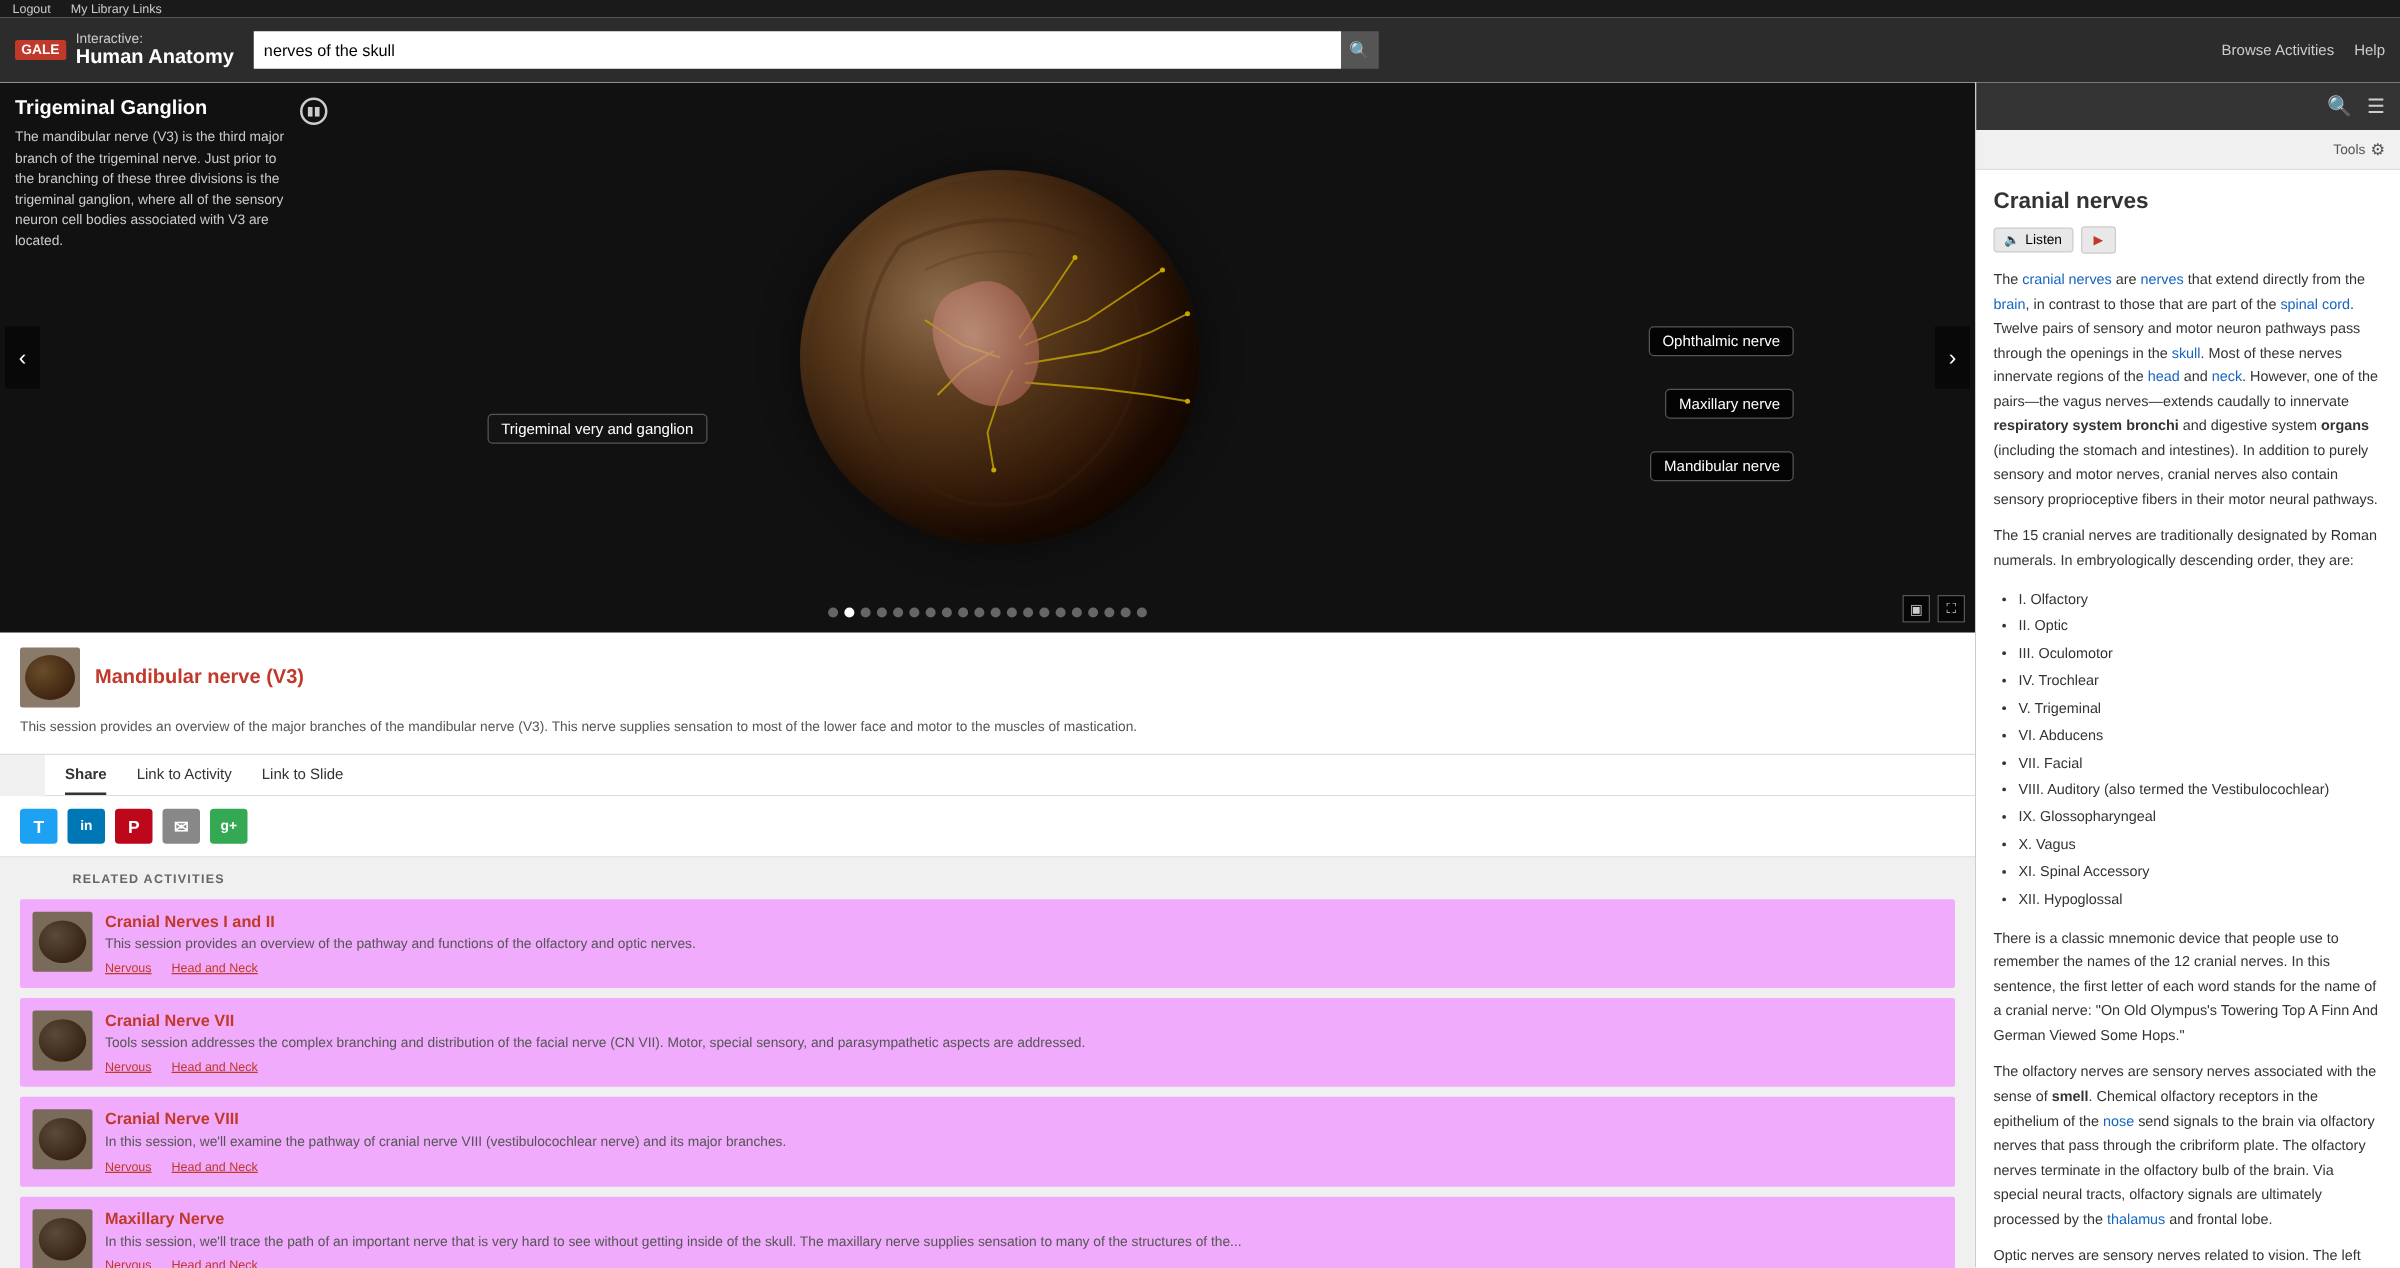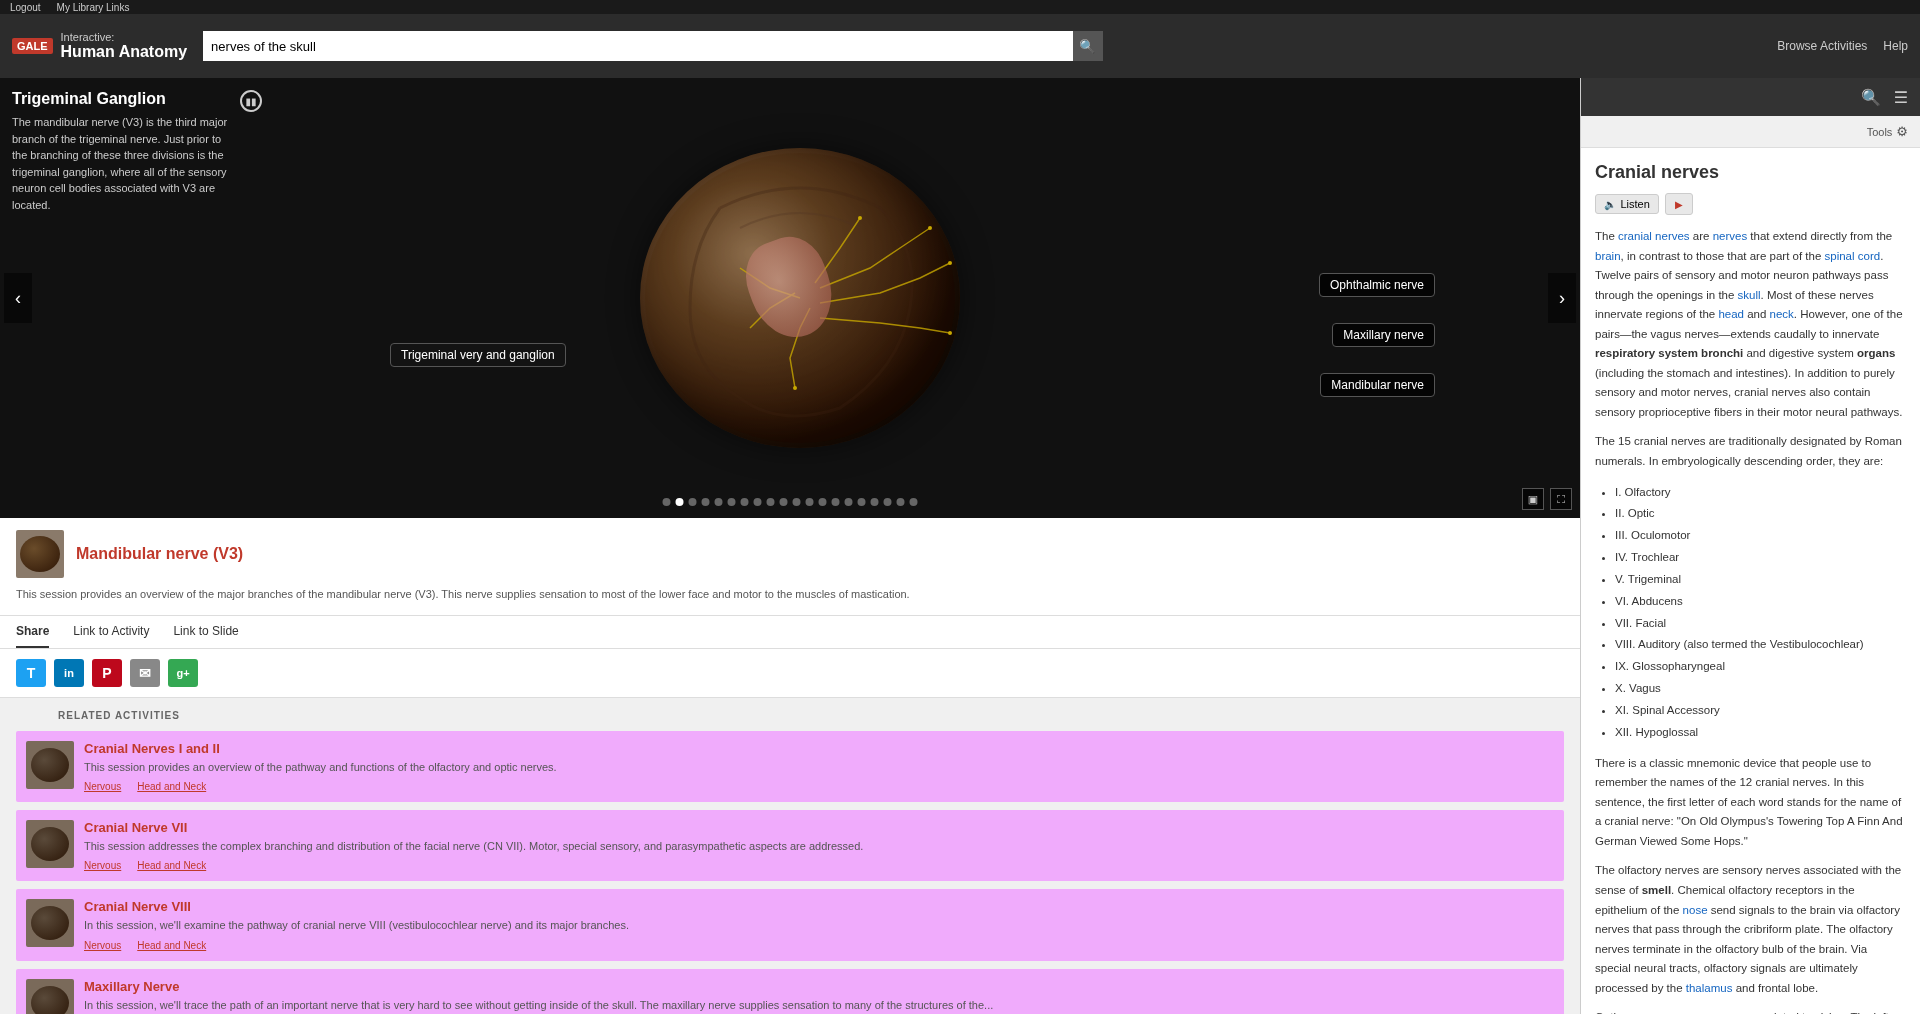--- a/index.html
+++ b/index.html
@@ -16,21 +16,21 @@
     }
     .top-nav a {
       color: #ccc;
       text-decoration: none;
       font-size: 10px;
     }
 
     
     .header {
       background: #2c2c2c;
-      height: 64px;
+      height: 52px;
       display: flex;
       align-items: center;
       padding: 0 12px;
       gap: 16px;
     }
     .logo-area {
       display: flex;
       align-items: center;
       gap: 8px;
       min-width: 160px;
@@ -287,20 +287,21 @@
       line-height: 1.5;
     }
 
     
     .share-tabs {
       background: #fff;
       border-bottom: 1px solid #ddd;
       padding: 0 16px;
       display: flex;
       gap: 24px;
+      margin-left: 36px;
     }
     .share-tab {
       padding: 8px 0;
       font-size: 12px;
       color: #333;
       cursor: pointer;
       border-bottom: 2px solid transparent;
     }
     .share-tab.active {
       border-bottom-color: #333;
@@ -666,21 +667,21 @@
           </div>
         </div>
       </div>
 
       <div class="related-item">
         <div class="related-thumb">
           <div class="related-thumb-inner"></div>
         </div>
         <div class="related-content">
           <div class="related-item-title">Cranial Nerve VII</div>
-          <div class="related-item-desc">This session addresses the complex branching and distribution of the facial nerve (CN VII). Motor, special sensory, and parasympathetic aspects are addressed.</div>
+          <div class="related-item-desc">Tools session addresses the complex branching and distribution of the facial nerve (CN VII). Motor, special sensory, and parasympathetic aspects are addressed.</div>
           <div class="tag-row">
             <span class="tag nervous">Nervous</span>
             <span class="tag head">Head and Neck</span>
           </div>
         </div>
       </div>
 
       <div class="related-item">
         <div class="related-thumb">
           <div class="related-thumb-inner"></div>

